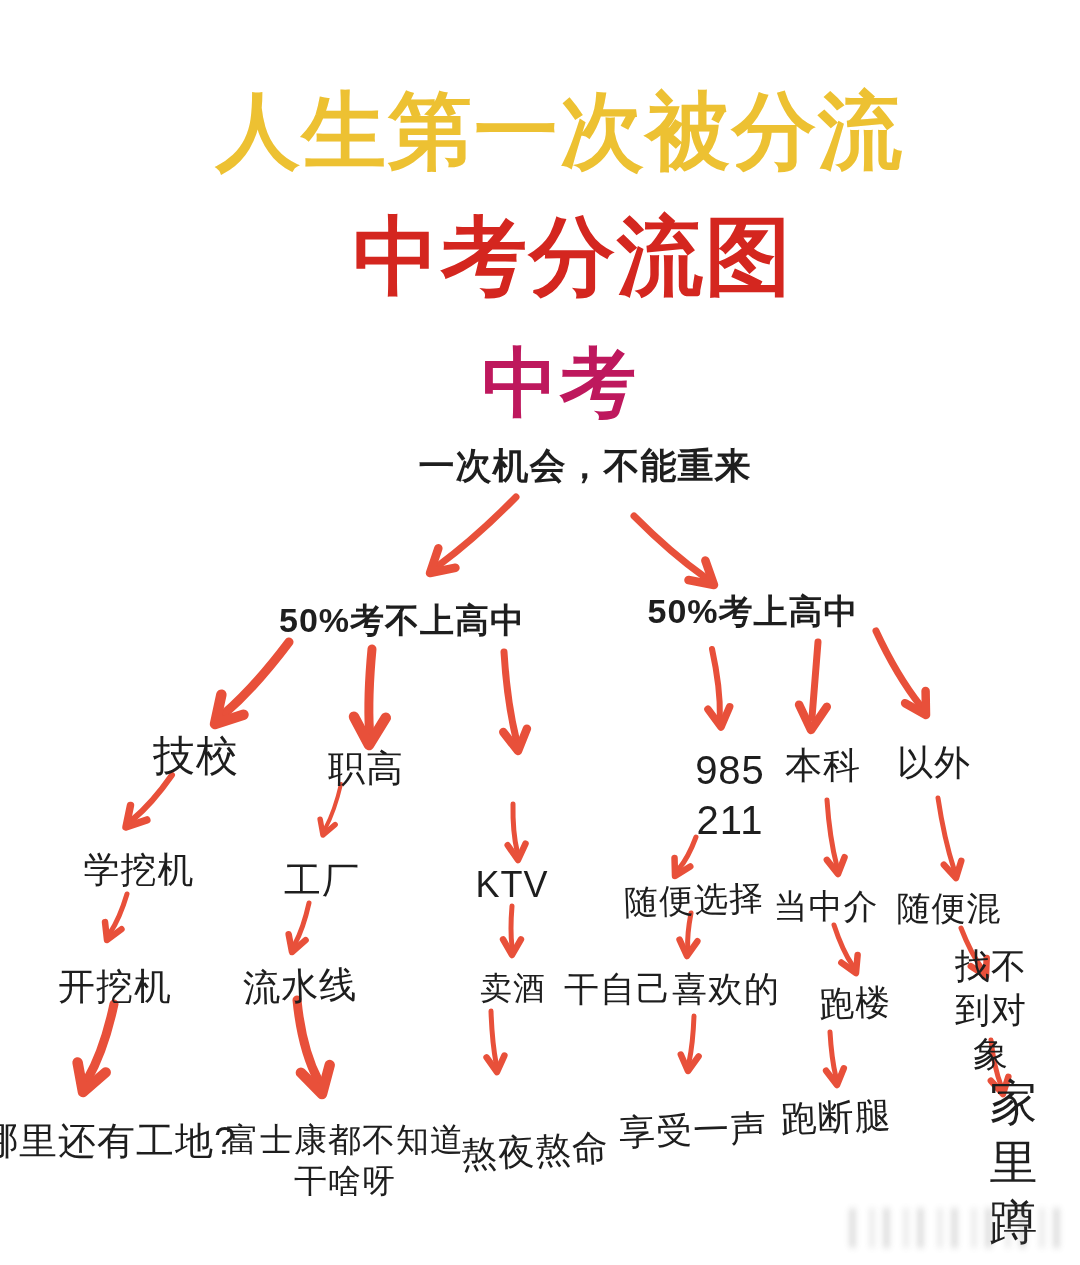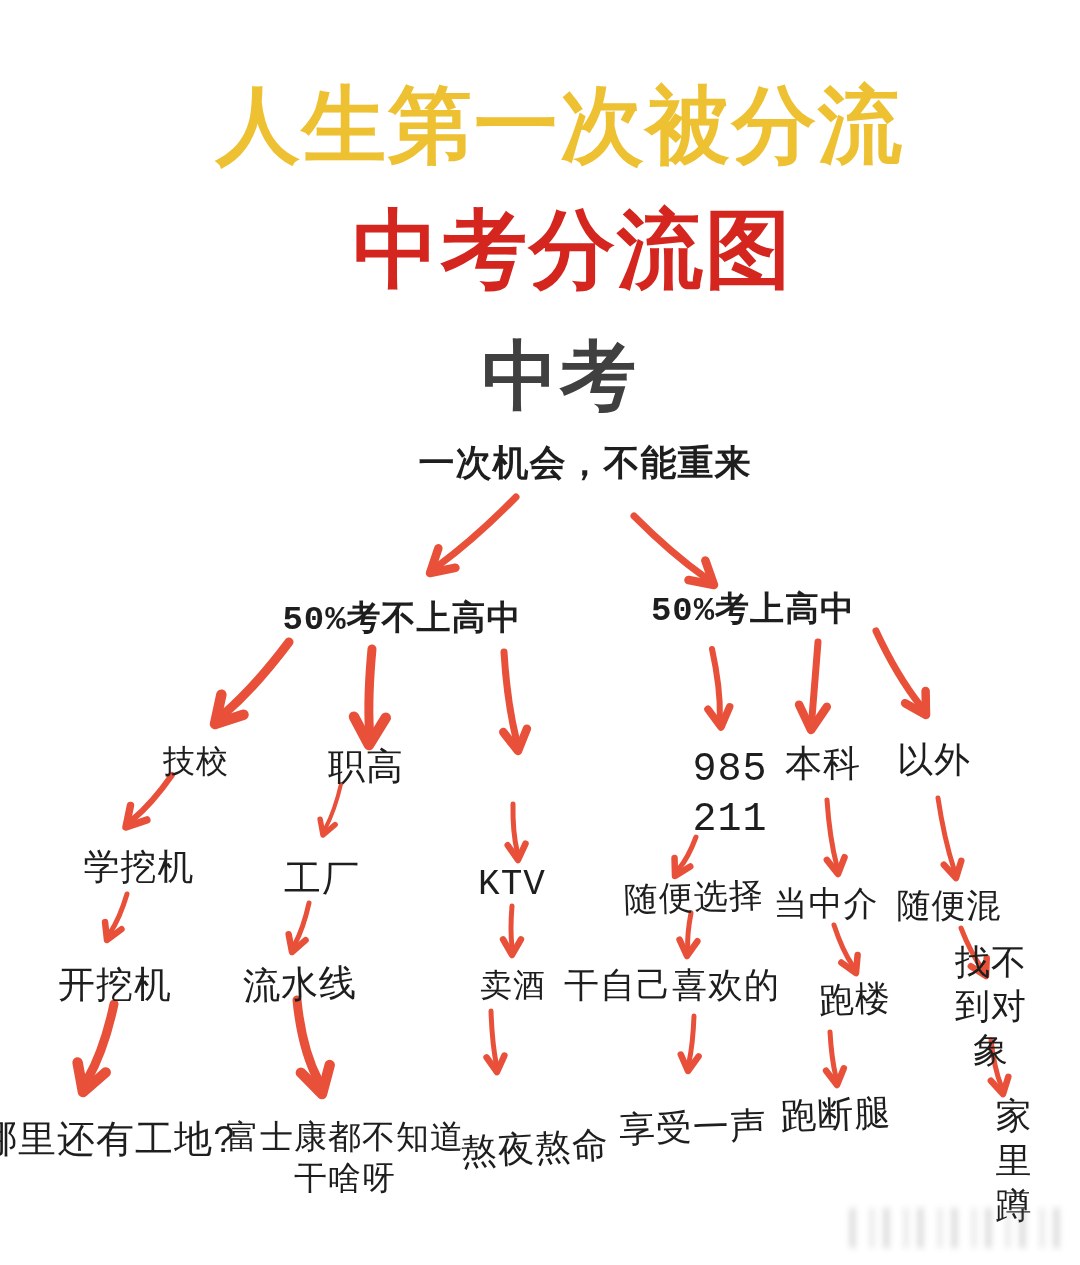--- a/index.html
+++ b/index.html
@@ -1,18 +1,18 @@
 <!DOCTYPE html>
 <html><head>
 <meta charset="utf-8">
 <style>
   html,body{margin:0;padding:0;background:#fff;}
   .canvas{
     position:relative;width:1080px;height:1265px;background:#ffffff;
-    overflow:hidden;font-family:Liberation Mono, monospace;
+    overflow:hidden;font-family:Liberation Sans, sans-serif;
   }
   .node{
     position:absolute;transform:translate(-50%,-50%) rotate(var(--r,0deg));
     white-space:pre-line;text-align:center;color:#1e1e1e;line-height:1.25;
     font-weight:400;letter-spacing:1px;
   }
   .title{font-weight:700;letter-spacing:2px;white-space:nowrap;}
   .semi{font-weight:600;}
   #arrow-layer{position:absolute;left:0;top:0;pointer-events:none;}
   .watermark{
@@ -78,27 +78,27 @@
       <path d="M 694 1016 Q 692.988204353216 1043.7168950203509 688.8784248324209 1062.9477723694752" stroke="#E8503A" stroke-width="5" fill="none" stroke-linecap="round"></path>
       <path d="M 680.802937649946 1054.5014457139591 L 688 1071 L 698.5851242055205 1056.441320610931" stroke="#E8503A" stroke-width="6.5" fill="none" stroke-linecap="round" stroke-linejoin="round"></path>
       <path d="M 830 1032 Q 831.5172189798599 1058.761876738509 835.9393992090382 1076.9697368684326" stroke="#E8503A" stroke-width="5" fill="none" stroke-linecap="round"></path>
       <path d="M 826.0878045330832 1070.6848335639504 L 837 1085 L 843.821485651904 1068.3426492652384" stroke="#E8503A" stroke-width="6.5" fill="none" stroke-linecap="round" stroke-linejoin="round"></path>
       <path d="M 991 1040 Q 994.0714388194482 1067.650791373456 1001.2428632916689 1086.09288481251" stroke="#E8503A" stroke-width="5" fill="none" stroke-linecap="round"></path>
       <path d="M 990.8805212864183 1080.691422476048 L 1003 1094 L 1008.3422478833354 1076.8110387878442" stroke="#E8503A" stroke-width="6.5" fill="none" stroke-linecap="round" stroke-linejoin="round"></path>
     </svg>
 
   <div class="node title" style="left:560px;top:131px;font-size:84px;color:#EDC132;">人生第一次被分流</div>
   <div class="node title" style="left:573px;top:257px;font-size:86px;color:#D4261F;">中考分流图</div>
-  <div class="node title" style="left:560px;top:382px;font-size:76px;color:#404040;">中考</div>
+  <div class="node title" style="left:560px;top:382px;font-size:76px;color:#be185d;">中考</div>
   <div class="node semi" style="left:585px;top:465px;font-size:36px;">一次机会，不能重来</div>
 
   <div class="node semi" style="left:402px;top:620px;font-size:34px;">50%考不上高中</div>
   <div class="node semi" style="left:753px;top:611px;font-size:34px;text-align:right;">50%考上高中</div>
 
-  <div class="node" style="left:196px;top:756px;font-size:32px;margin-top:8px;">技校</div>
+  <div class="node" style="left:196px;top:756px;font-size:42px;">技校</div>
   <div class="node" style="left:366px;top:769px;font-size:37px;text-align:center;">职高</div>
   <div class="node" style="left:730px;top:795px;font-size:40px;">985
 211</div>
   <div class="node" style="left:823px;top:766px;font-size:37px;">本科</div>
   <div class="node" style="left:934px;top:762px;font-size:36px;">以外</div>
 
   <div class="node" style="left:139px;top:869px;font-size:36px;">学挖机</div>
   <div class="node" style="left:322px;top:881px;font-size:37px;">工厂</div>
   <div class="node" style="left:512px;top:884px;font-size:36px;">KTV</div>
   <div class="node" style="left:694px;top:900px;font-size:34px;--r:-2deg;">随便选择</div>
@@ -111,16 +111,16 @@
   <div class="node" style="left:672px;top:989px;font-size:35px;">干自己喜欢的</div>
   <div class="node" style="left:855px;top:1003px;font-size:35px;--r:-2deg;">跑楼</div>
   <div class="node" style="left:991px;top:1010px;font-size:35px;">找不到对象</div>
 
   <div class="node" style="left:108px;top:1142px;font-size:38px;">哪里还有工地?</div>
   <div class="node" style="left:345px;top:1160px;font-size:33px;">富士康都不知道
 干啥呀</div>
   <div class="node" style="left:535px;top:1151px;font-size:36px;--r:-3deg;">熬夜熬命</div>
   <div class="node" style="left:693px;top:1130px;font-size:36px;--r:-2deg;">享受一声</div>
   <div class="node" style="left:836px;top:1117px;font-size:36px;--r:-2deg;">跑断腿</div>
-  <div class="node" style="left:1014px;top:1163px;font-size:36px;">家里蹲</div>
+  <div class="node" style="left:1014px;top:1163px;font-size:48px;">家里蹲</div>
 
   <div class="watermark"></div>
 </div>
 
 </body></html>

